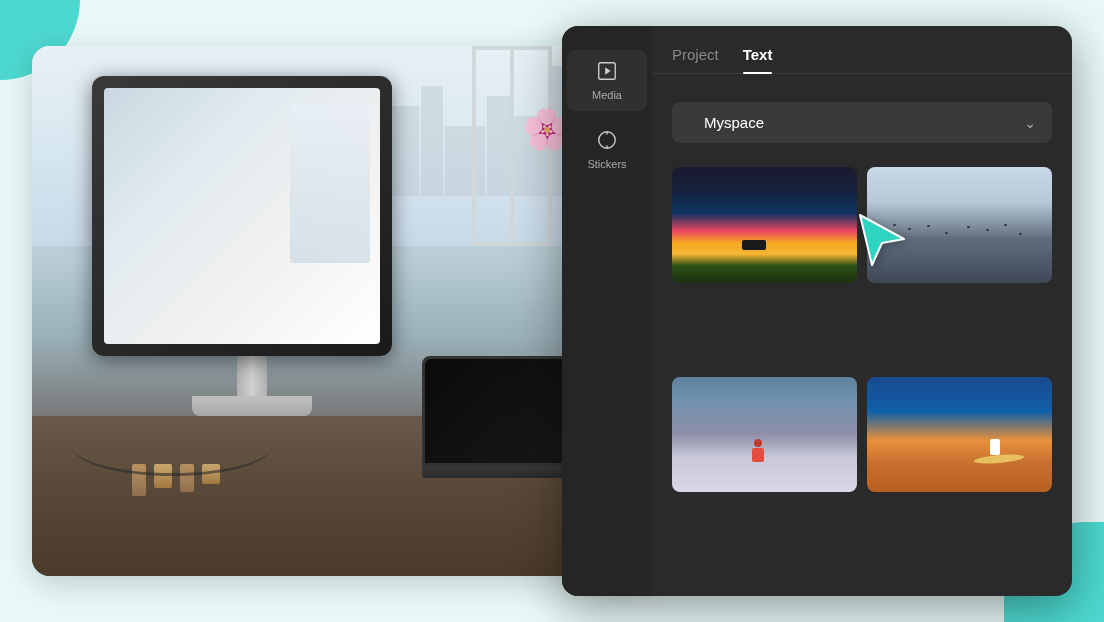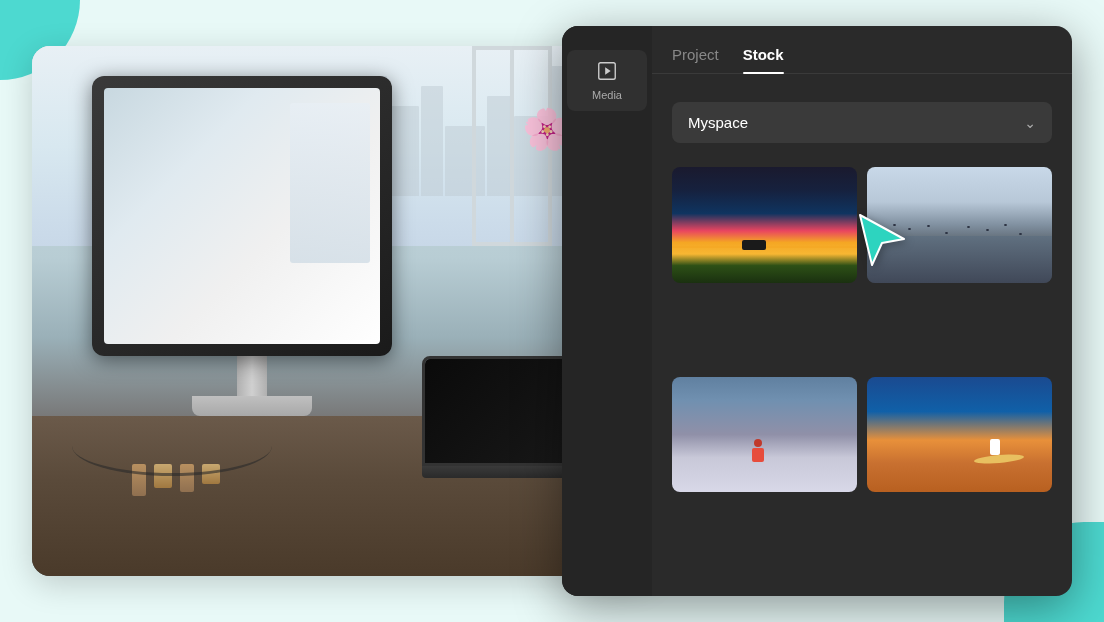--- a/index.html
+++ b/index.html
@@ -371,20 +371,21 @@
       background: #3a3a3a;
       border-radius: 8px;
       padding: 12px 16px;
       cursor: pointer;
     }
 
     .dropdown-label {
       font-size: 15px;
       color: #ffffff;
       font-weight: 500;
+      margin-left: 16px;
     }
 
     .dropdown-chevron {
       color: #aaaaaa;
       font-size: 14px;
     }
 
     
     .media-grid {
       flex: 1;
@@ -645,28 +646,38 @@
             <rect x="3" y="3" width="18" height="18" rx="2" ry="2"></rect>
             <polygon points="10,8 16,12 10,16" fill="#cccccc" stroke="none"></polygon>
           </svg>
         </div>
         <span class="sidebar-label">Media</span>
       </div>
 
 
 
 
+      <div class="sidebar-item">
+        <div class="sidebar-icon">
+          <svg viewBox="0 0 24 24">
+            <circle cx="12" cy="12" r="9"></circle>
+            <line x1="12" y1="3" x2="12" y2="6"></line>
+            <line x1="12" y1="18" x2="12" y2="21"></line>
+          </svg>
+        </div>
+        <span class="sidebar-label">Stickers</span>
+      </div>
 
     </div>
 
     <div class="main-content">
 
       <div class="tab-bar">
         <div class="tab">Project</div>
-        <div class="tab active">Stock</div>
+        <div class="tab active">Text</div>
       </div>
 
       <div class="dropdown-bar">
         <div class="dropdown">
           <span class="dropdown-label">Myspace</span>
           <span class="dropdown-chevron">⌄</span>
         </div>
       </div>
 
       <div class="media-grid">

